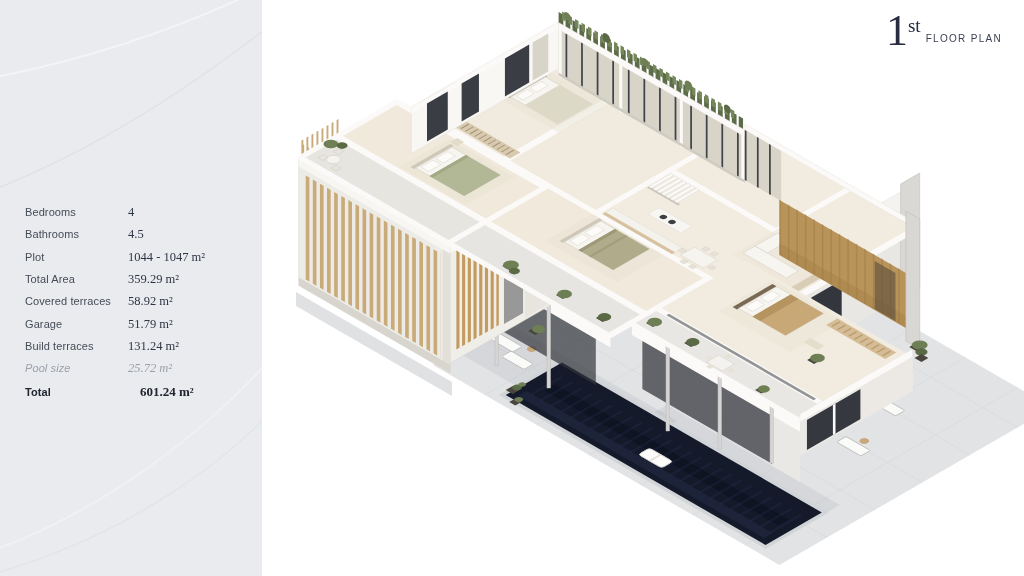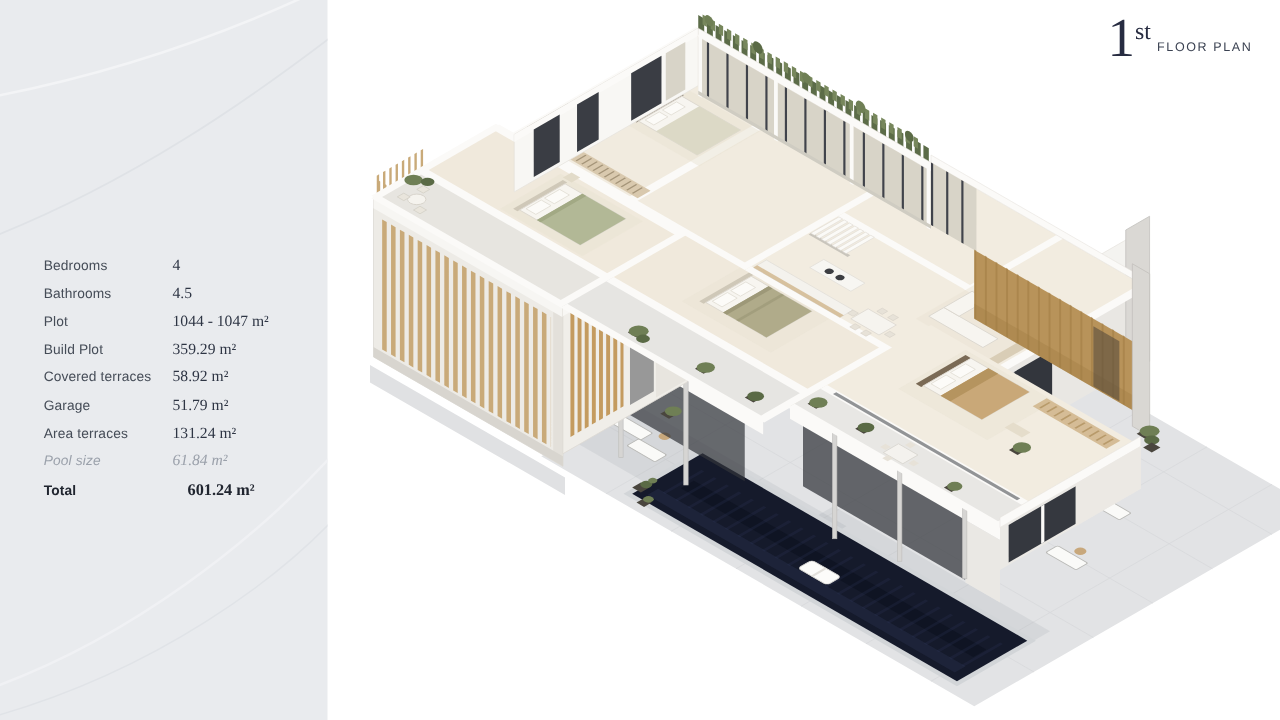--- a/index.html
+++ b/index.html
@@ -1,21 +1,21 @@
 <!DOCTYPE html>
 <html><head>
 <meta charset="utf-8">
 <style>
   html,body{margin:0;padding:0;}
   body{width:1024px;height:576px;overflow:hidden;background:#ffffff;position:relative;
        font-family:"Liberation Sans",sans-serif;}
   
   .sidebar{position:absolute;left:0;top:0;width:262px;height:576px;background:#e9ebee;}
   .sidebar svg{position:absolute;left:0;top:0;}
-  .specs{position:absolute;left:35px;top:205px;width:215px;}
+  .specs{position:absolute;left:25px;top:205px;width:215px;}
   .row{display:flex;align-items:baseline;height:22.35px;}
   .row .lbl{width:103px;font-size:11px;color:#454c57;letter-spacing:.1px;}
   .row .val{font-family:"Liberation Serif",serif;font-size:12.5px;color:#2e3544;}
   .row.muted .lbl,.row.muted .val{color:#9ba1ab;font-style:italic;}
   .row.total .lbl{font-weight:bold;color:#20252f;}
   .row.total .val{font-weight:bold;font-size:13px;color:#20252f;margin-left:12px;}
   
   .titleblock{position:absolute;top:12px;right:22px;display:flex;align-items:flex-start;}
   .num{font-family:"Liberation Serif",serif;font-size:44px;line-height:38px;color:#272c41;}
   .sup{font-family:"Liberation Serif",serif;font-size:19px;color:#272c41;margin-top:3px;}
@@ -49,38 +49,38 @@
     </div>
     <div class="row">
       <span class="lbl">Bathrooms</span>
       <span class="val">4.5</span>
     </div>
     <div class="row">
       <span class="lbl">Plot</span>
       <span class="val">1044 - 1047 m²</span>
     </div>
     <div class="row">
-      <span class="lbl">Build Plot</span>
+      <span class="lbl">Total Area</span>
       <span class="val">359.29 m²</span>
     </div>
     <div class="row">
       <span class="lbl">Covered terraces</span>
       <span class="val">58.92 m²</span>
     </div>
     <div class="row">
       <span class="lbl">Garage</span>
       <span class="val">51.79 m²</span>
     </div>
     <div class="row">
-      <span class="lbl">Area terraces</span>
+      <span class="lbl">Build terraces</span>
       <span class="val">131.24 m²</span>
     </div>
     <div class="row muted">
       <span class="lbl">Pool size</span>
-      <span class="val">61.84 m²</span>
+      <span class="val">25.72 m²</span>
     </div>
     <div class="row total">
       <span class="lbl">Total</span>
       <span class="val">601.24 m²</span>
     </div>
   </div>
 </div>
 
 <svg class="plan" width="1024" height="576" viewBox="0 0 1024 576">
 

